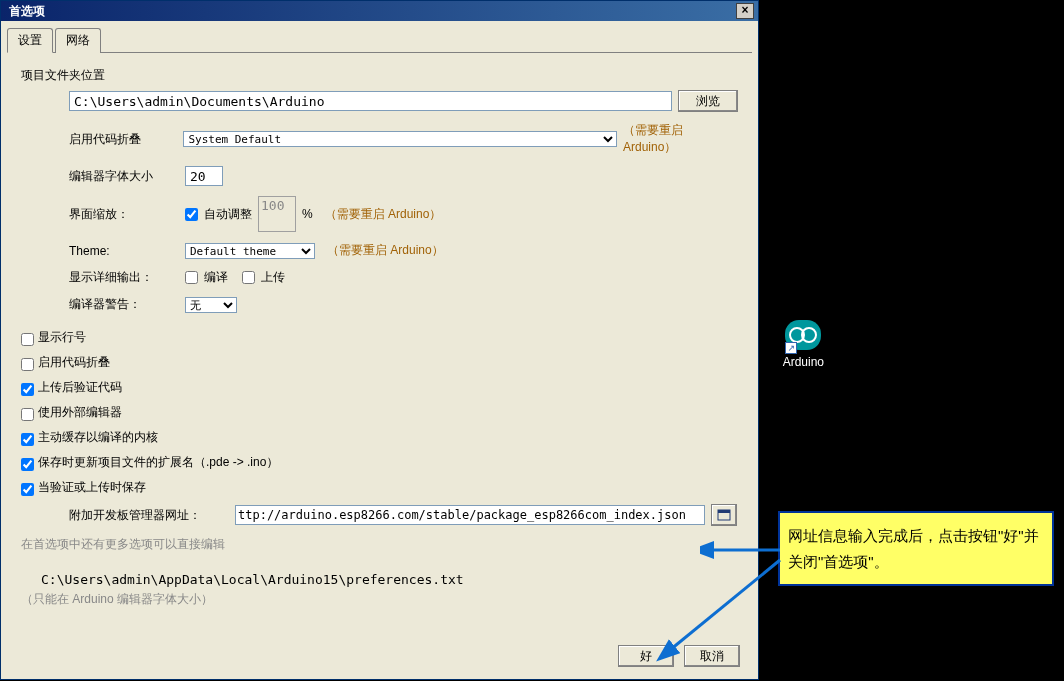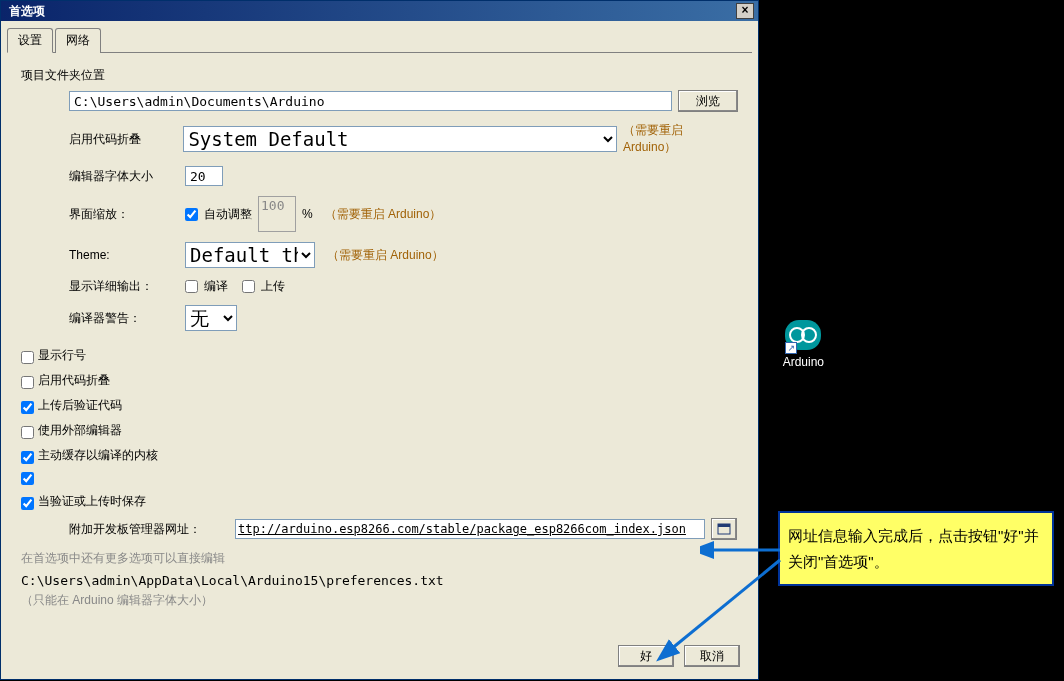--- a/index.html
+++ b/index.html
@@ -85,22 +85,22 @@
       cursor: pointer;
       font-size: 12px;
       font-family: inherit;
       min-width: 60px;
       height: 22px;
       box-shadow: inset -1px -1px 0 #888, inset 1px 1px 0 #fff;
     }
     select {
       border: 1px solid #7f9db9;
       font-family: monospace;
-      font-size: 19px;
-      height: 26px;
+      font-size: 11px;
+      height: 16px;
       background: #fff;
     }
     .select-lang { width: 440px; }
     .select-theme { width: 130px; }
     .select-warn { width: 52px; }
     input.small-num {
       width: 38px;
       border: 1px solid #7f9db9;
       padding: 1px 4px;
       font-family: monospace;
@@ -123,21 +123,20 @@
     .note { color: #a16207; }
     .gray { color: #888; }
     .urlrow input.url {
       width: 470px;
       border: 1px solid #7f9db9;
       padding: 2px 2px;
       font-family: monospace;
       font-size: 12px;
       height: 20px;
       background: #fff;
-      text-decoration: underline;
     }
     .icon-btn {
       width: 26px; height: 22px;
       border: 1px solid #808080;
       background: #ece9d8;
       box-shadow: inset -1px -1px 0 #888, inset 1px 1px 0 #fff;
       display: inline-flex;
       align-items: center;
       justify-content: center;
       cursor: pointer;
@@ -192,21 +191,21 @@
       background: #ffff66;
       border: 2px solid #003399;
       padding: 10px 8px;
       font-size: 15px;
       line-height: 1.7;
     }
     .arrow-svg {
       position: absolute;
       pointer-events: none;
     }
-    .mono { font-family: monospace; font-size: 13px; }
+    .mono { font-family: monospace; font-size: 13px; margin-left: 20px; }
   </style>
 </head>
 <body>
 
 <div class="window">
   <div class="titlebar">
     <span class="title">首选项</span>
     <div class="close-btn">×</div>
   </div>
 
@@ -284,38 +283,39 @@
     <div class="chk-row">
         <input type="checkbox" style="">
         <span>使用外部编辑器</span>
       </div>
     <div class="chk-row">
         <input type="checkbox" checked="" style="">
         <span>主动缓存以编译的内核</span>
       </div>
     <div class="chk-row">
         <input type="checkbox" checked="" style="">
+        <span>保存时更新项目文件的扩展名（.pde -&gt; .ino）</span>
       </div>
     <div class="chk-row">
         <input type="checkbox" checked="" style="">
         <span>当验证或上传时保存</span>
       </div>
 
     <div class="row urlrow" style="margin-top:8px;">
       <span style="width:160px;">附加开发板管理器网址：</span>
       <input class="url" value="ttp://arduino.esp8266.com/stable/package_esp8266com_index.json" style="">
       <div class="icon-btn">
         <svg width="14" height="12" viewBox="0 0 14 12">
             <rect x="1" y="1" width="12" height="10" fill="none" stroke="#213b74" stroke-width="1"></rect>
             <rect x="1" y="1" width="12" height="3" fill="#213b74"></rect>
           </svg>
       </div>
     </div>
 
-    <div class="gray" style="margin-bottom:6px;">在首选项中还有更多选项可以直接编辑</div>
+    <div class="gray" style="margin-bottom:19px;">在首选项中还有更多选项可以直接编辑</div>
     <div class="mono" style="margin-bottom:4px;">C:\Users\admin\AppData\Local\Arduino15\preferences.txt</div>
     <div class="gray">（只能在 Arduino 编辑器字体大小）</div>
   </div>
 
   <div class="bottom-btns">
     <button class="btn" style="min-width:56px;">好</button>
     <button class="btn" style="min-width:56px;">取消</button>
   </div>
 </div>
 

